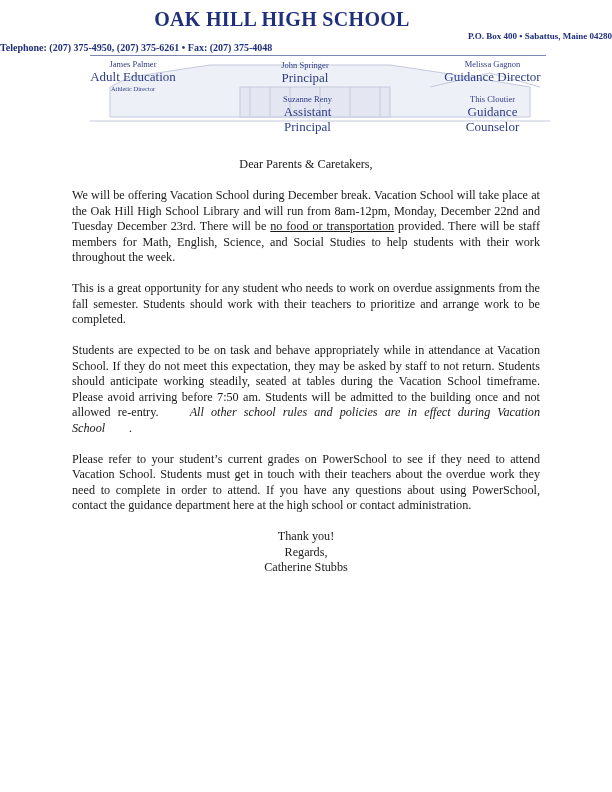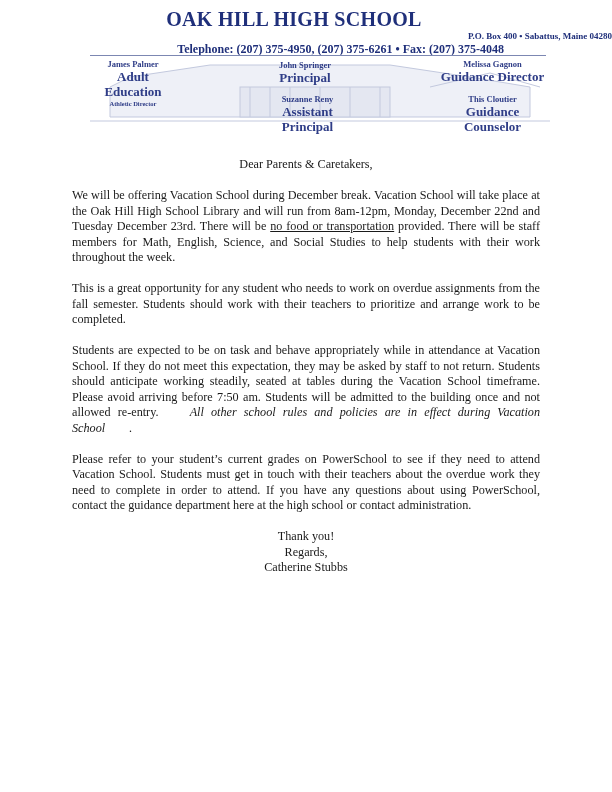--- a/index.html
+++ b/index.html
@@ -1,23 +1,23 @@
 <!DOCTYPE html>
 <html><head>
 <meta charset="utf-8">
 <style>
   html,body{margin:0;padding:0;background:#fff;}
   body{width:612px;height:792px;position:relative;overflow:hidden;font-family:"Liberation Serif","DejaVu Serif",serif;color:#1a1a1a;}
   .lh{position:absolute;left:0;top:0;width:612px;height:130px;}
-  .school{position:absolute;left:12px;width:564px;top:8px;text-align:center;font-weight:bold;font-size:20px;color:#1f2f7a;letter-spacing:0.3px;}
+  .school{position:absolute;left:0;width:564px;top:8px;text-align:center;font-weight:bold;font-size:20px;color:#1f2f7a;letter-spacing:0.3px;}
   .addr{position:absolute;left:0;width:612px;top:31px;text-align:right;font-weight:bold;font-size:9px;color:#1f2f7a;}
-  .phone{position:absolute;left:0;width:504px;top:42px;text-align:right;font-weight:bold;font-size:12px;color:#1f2f7a;}
+  .phone{position:absolute;left:0;width:504px;top:42px;text-align:left;font-weight:bold;font-size:10px;color:#1f2f7a;}
   .rule{position:absolute;left:90px;width:456px;top:55px;height:1px;background:#7c87b2;}
   .bldg{position:absolute;left:90px;top:57px;width:460px;height:68px;}
-  .staff{position:absolute;font-weight:bold;color:#2f3d87;text-align:center;line-height:1.15;}
+  .staff{position:absolute;font-weight:normal;color:#2f3d87;text-align:center;line-height:1.15;}
   .staff .n{font-size:8.5px;display:block;}
   .staff .t{font-size:13px;display:block;}
   .staff .t2{font-size:6.5px;display:block;}
   .body{position:absolute;left:72px;top:157px;width:468px;font-size:12.2px;line-height:15.5px;}
   .body p{margin:0 0 15.5px 0;text-align:justify;}
   .body p.nojust{text-align:center;}
   .u{text-decoration:underline;}
   .i{font-style:italic;margin-left:24px;}
 </style>
 </head>

